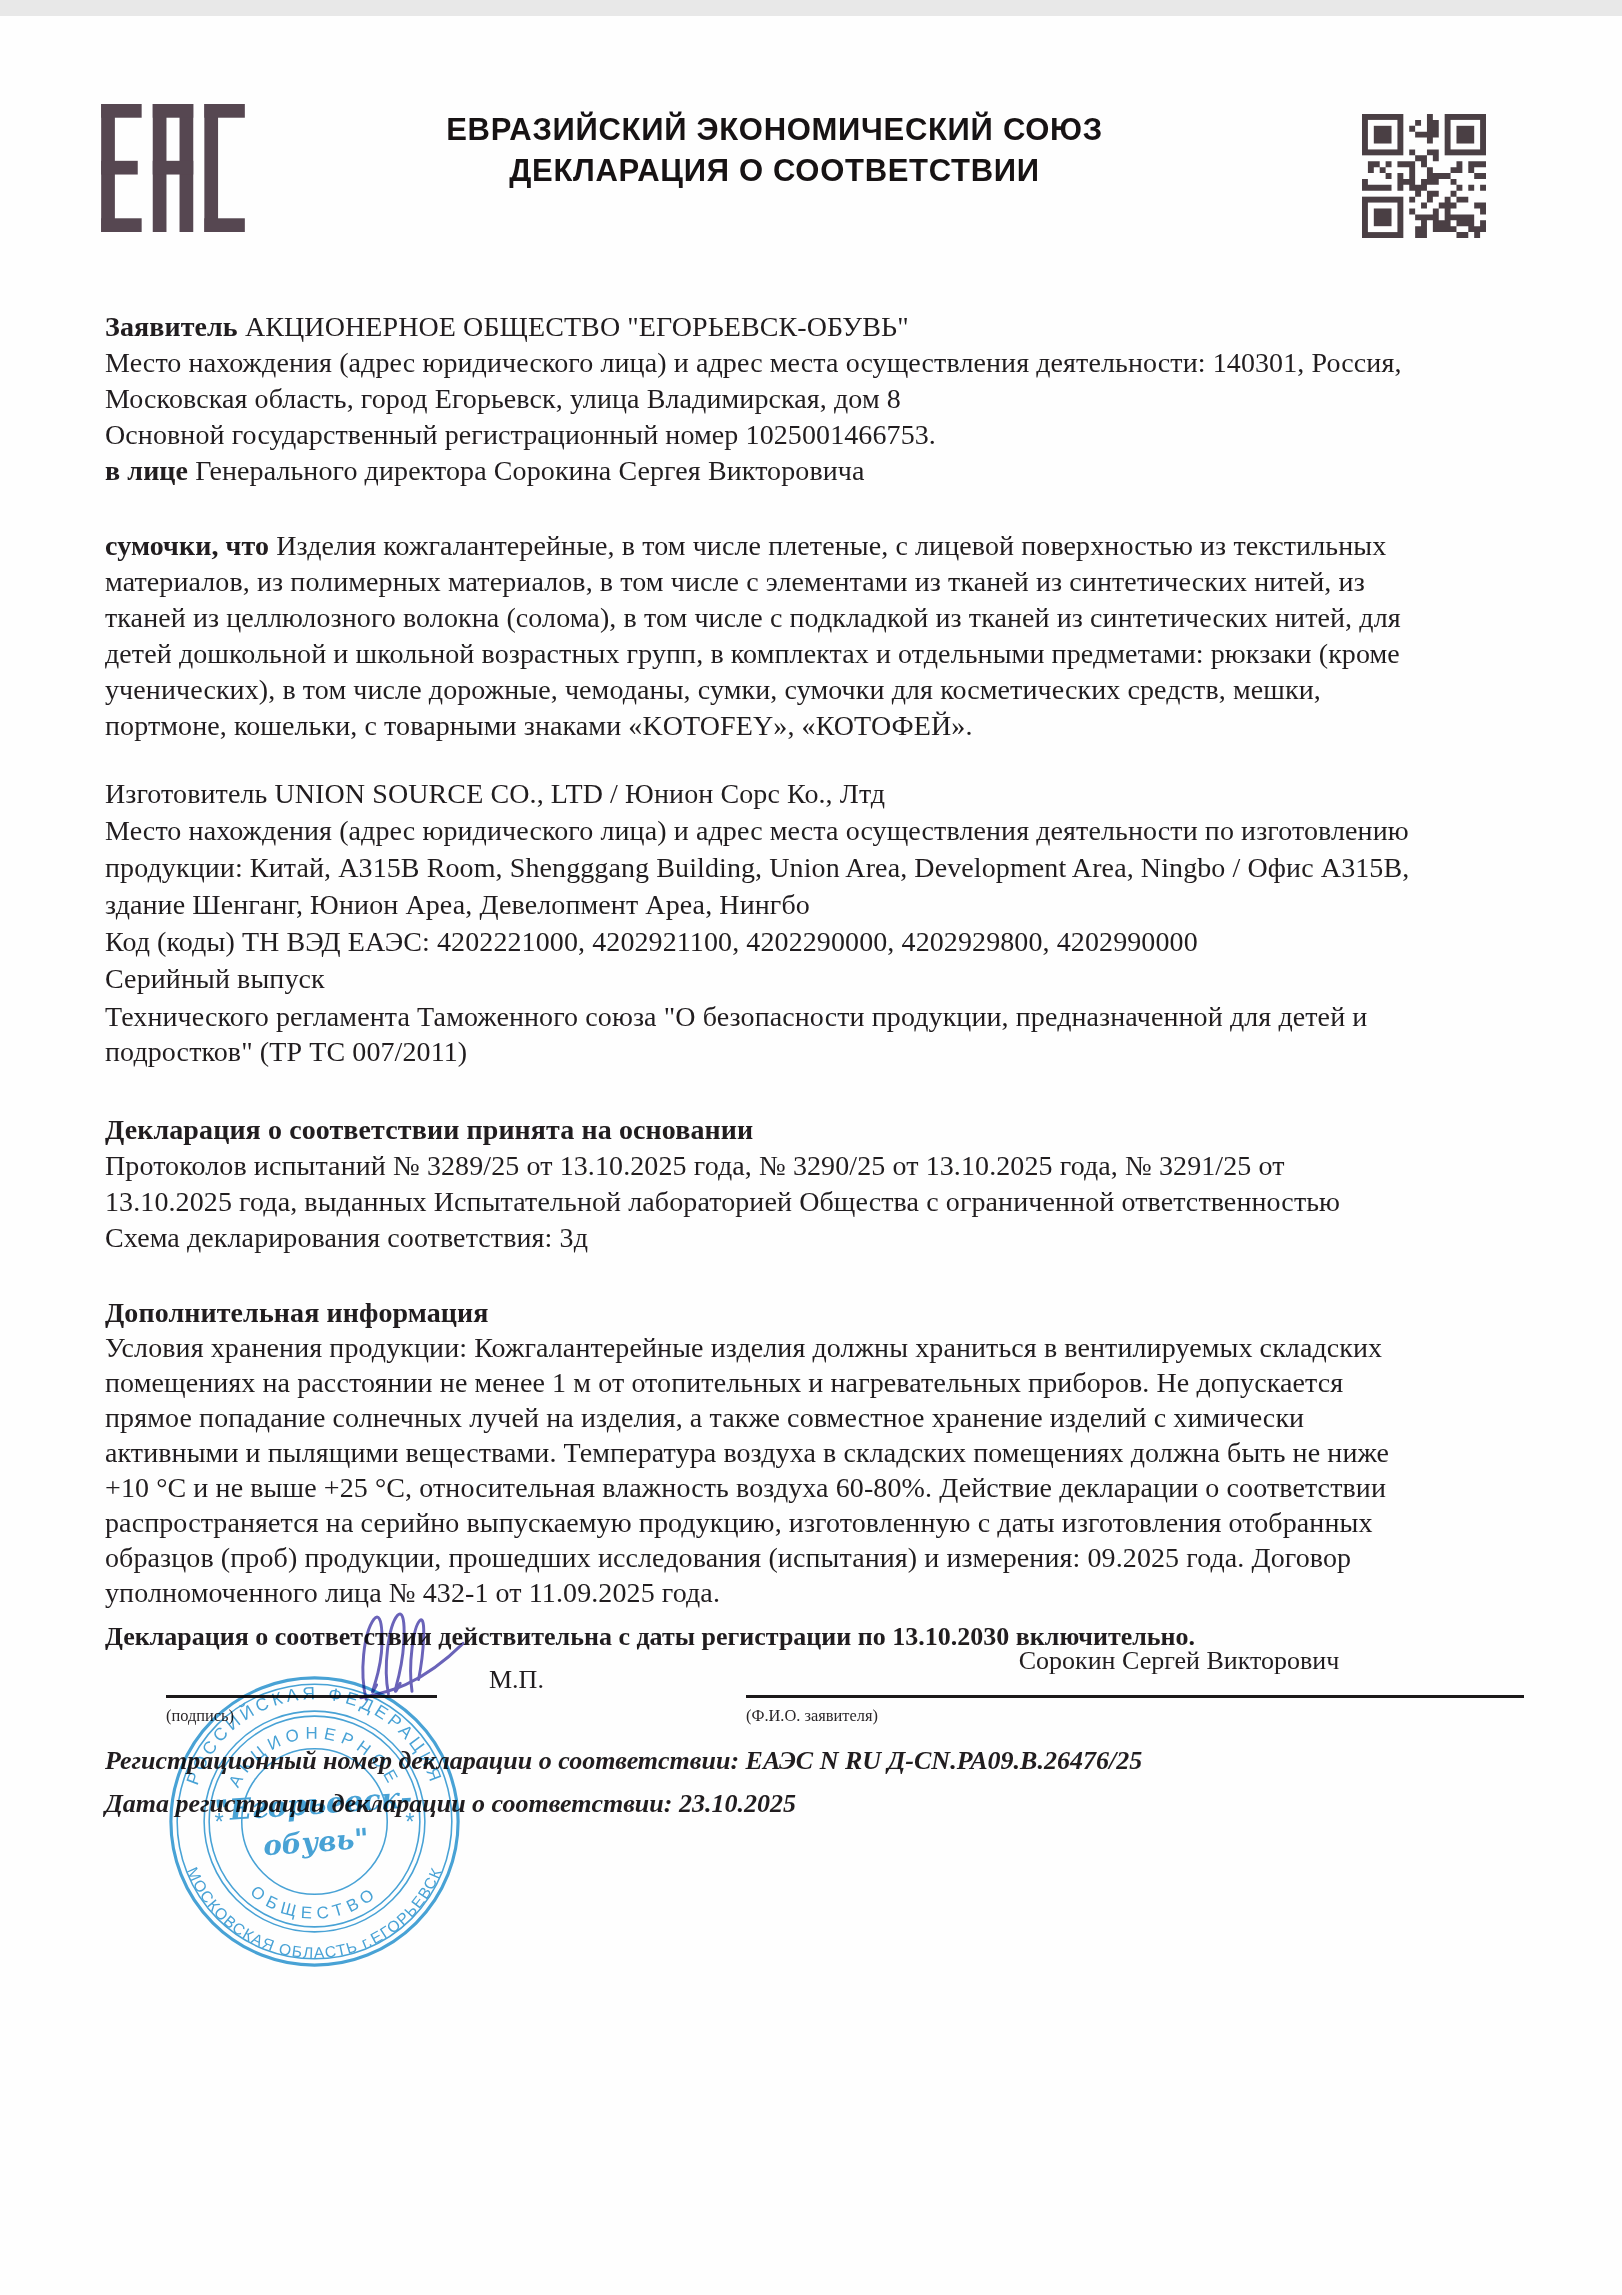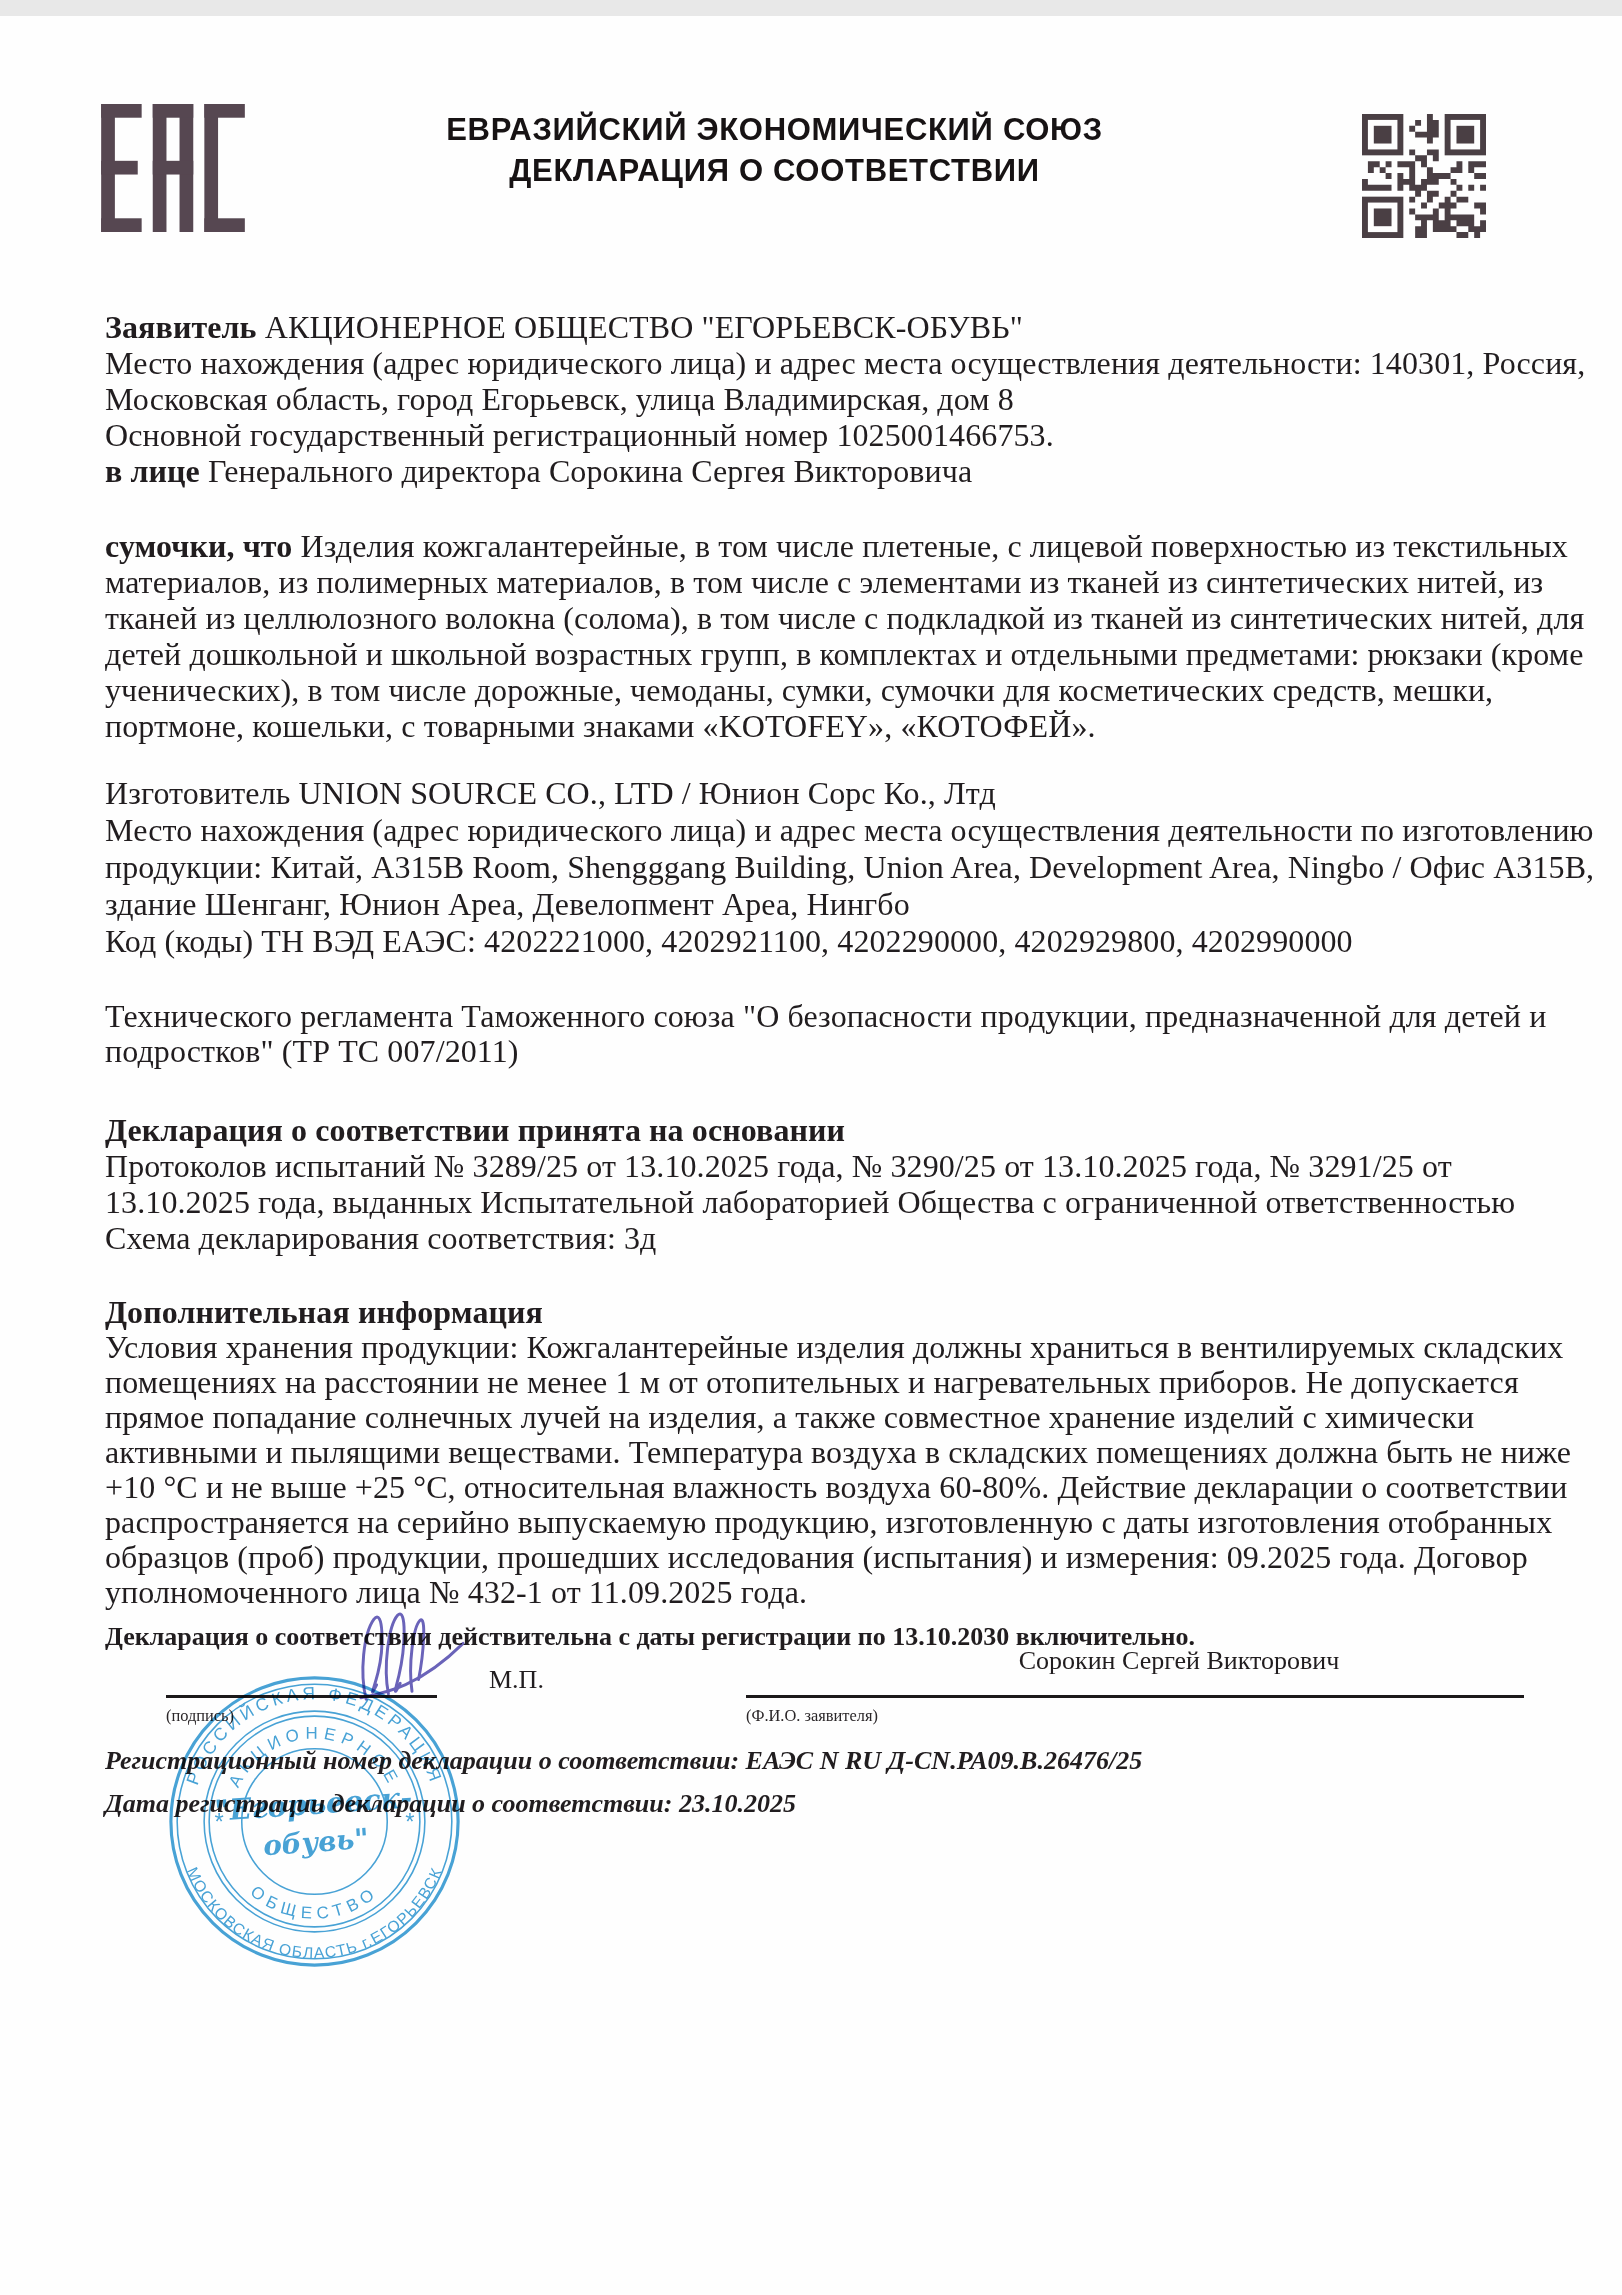--- a/index.html
+++ b/index.html
@@ -13,21 +13,21 @@
   .eac-logo{position:absolute;left:101px;top:88px;width:144px;height:128px;}
   .doc-title{
     position:absolute; left:0; top:93px; width:1549px; text-align:center;
     font-family:"Liberation Sans","DejaVu Sans",sans-serif;
     font-weight:bold; font-size:31px; line-height:41px; color:#171314;
     letter-spacing:0.7px;
   }
   .qr{position:absolute;left:1362px;top:98px;width:124px;height:124px;}
   
   .sec{position:absolute;left:105px;width:1439px;}
-  .sec .ln{white-space:nowrap;font-size:32px;letter-spacing:0.1px;}
+  .sec .ln{white-space:nowrap;font-size:28px;letter-spacing:0.1px;}
   .lh55 .ln{line-height:36px;}
   .lh56 .ln{line-height:37px;}
   .lh53 .ln{line-height:35px;}
   .b{font-weight:bold;}
   #sec-applicant{top:293px;}
   #sec-declares{top:512px;}
   #sec-manufacturer{top:759px;}
   #sec-complies{top:983px;}
   #sec-basis{top:1096px;}
   #sec-additional{top:1279px;}
@@ -126,20 +126,21 @@
     <div class="ln">ученических), в том числе дорожные, чемоданы, сумки, сумочки для косметических средств, мешки,</div>
     <div class="ln">портмоне, кошельки, с товарными знаками «KOTOFEY», «КОТОФЕЙ».</div>
   </div>
 
   <div class="sec lh56" id="sec-manufacturer">
     <div class="ln">Изготовитель UNION SOURCE CO., LTD / Юнион Сорс Ко., Лтд</div>
     <div class="ln">Место нахождения (адрес юридического лица) и адрес места осуществления деятельности по изготовлению</div>
     <div class="ln">продукции: Китай, A315B Room, Shengggang Building, Union Area, Development Area, Ningbo / Офис A315B,</div>
     <div class="ln">здание Шенганг, Юнион Ареа, Девелопмент Ареа, Нингбо</div>
     <div class="ln">Код (коды) ТН ВЭД ЕАЭС: 4202221000, 4202921100, 4202290000, 4202929800, 4202990000</div>
+    <div class="ln">Серийный выпуск</div>
   </div>
 
   <div class="sec lh53" id="sec-complies">
     <div class="ln">Технического регламента Таможенного союза "О безопасности продукции, предназначенной для детей и</div>
     <div class="ln">подростков" (ТР ТС 007/2011)</div>
   </div>
 
   <div class="sec lh55" id="sec-basis">
     <div class="ln b">Декларация о соответствии принята на основании</div>
     <div class="ln">Протоколов испытаний № 3289/25 от 13.10.2025 года, № 3290/25 от 13.10.2025 года, № 3291/25 от</div>

